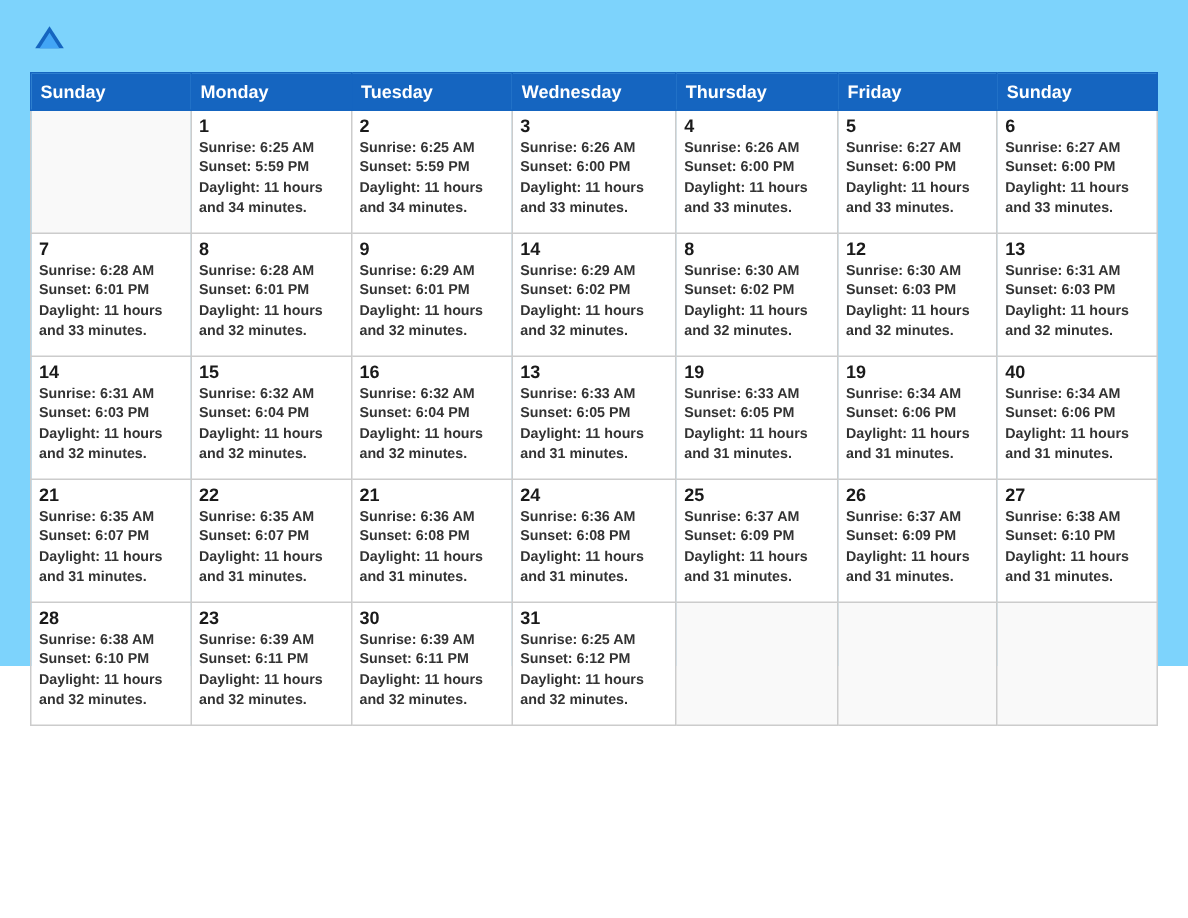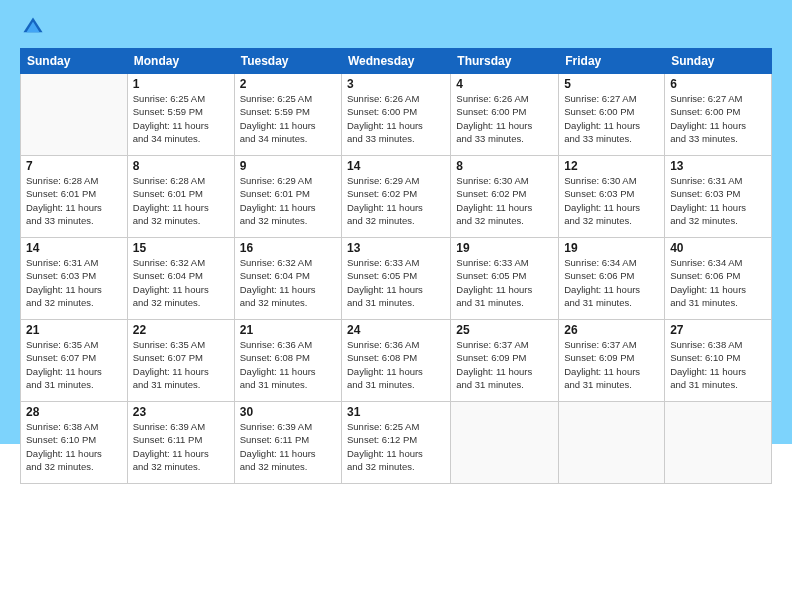--- a/index.html
+++ b/index.html
@@ -81,20 +81,21 @@
       font-size: 12px;
       font-weight: bold;
       color: #1a1a1a;
       display: block;
       margin-bottom: 1px;
     }
     .day-info {
       font-size: 9.5px;
       color: #333;
       line-height: 1.4;
+      font-weight: bold;
     }
     .calendar tr:nth-child(odd) td:not(.empty) {
       background: #fff;
     }
   </style>
 </head>
 <body>
 
 <div class="page">
   <div class="header">

